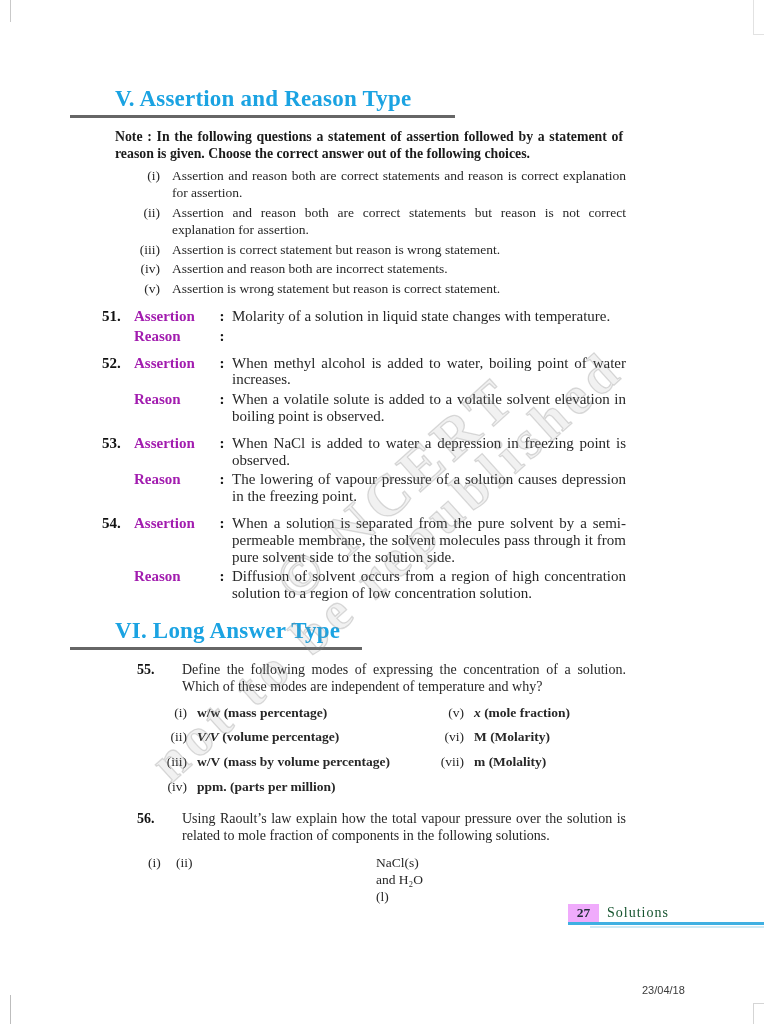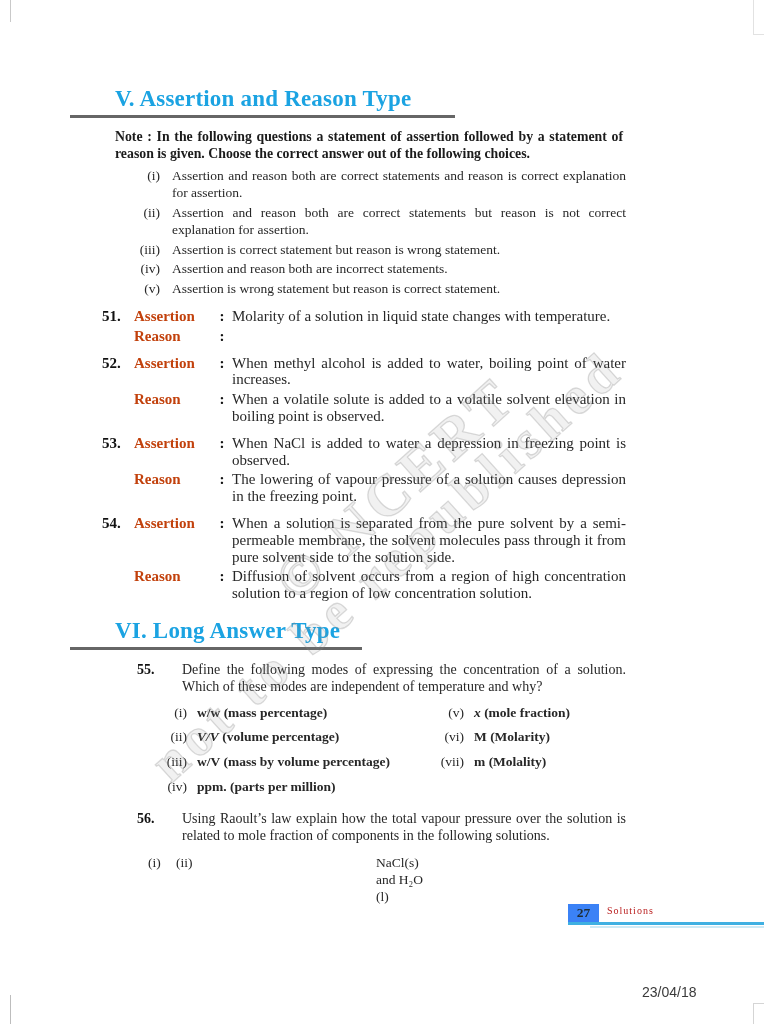--- a/index.html
+++ b/index.html
@@ -40,21 +40,21 @@
   .choice{display:grid;grid-template-columns:58px 1fr;margin-bottom:3px;
     font-size:13.5px;line-height:16.8px;}
   .choice .lab{text-align:right;padding-right:0;}
   .choice .txt{padding-left:12px;text-align:justify;}
 
   .q{margin-top:10px;}
   .q:first-of-type{margin-top:12px;}
   .qrow{display:grid;grid-template-columns:32px 78px 20px 1fr;
     margin-left:32px;font-size:15px;line-height:16.8px;margin-bottom:3px;}
   .qnum{font-weight:bold;color:#111;}
-  .qlabel{font-weight:bold;color:#c2410c;}
+  .qlabel{font-weight:bold;color:#a21caf;}
   .qcolon{font-weight:bold;text-align:center;color:#111;}
   .qtext{text-align:justify;}
 
   .sec2{margin-top:14px;}
 
   .qla{display:grid;grid-template-columns:31px 1fr;margin-left:67px;
     font-size:14px;line-height:16.8px;margin-top:12px;gap:14px;}
   .qla .qtext{text-align:justify;}
   .q56{margin-top:16px;}
 
@@ -63,31 +63,31 @@
     font-size:13.5px;line-height:16.7px;margin-bottom:8px;}
   .mode-row .ml,.mode-row .mr{text-align:right;}
   .mode-row .mt{padding-left:10px;font-weight:bold;}
   .term-italic{font-style:italic;}
 
   .subitems{display:grid;grid-template-columns:28px 200px 50px 1fr;
     margin:9px 0 0 78px;font-size:13.5px;line-height:17px;}
 
   
   .pagenum-box{position:absolute;left:568px;top:904px;width:31px;height:18px;
-    background:#3b82f6;color:#1f2d36;font-weight:bold;font-size:13.5px;
+    background:#f0abfc;color:#1f2d36;font-weight:bold;font-size:13.5px;
     line-height:18px;text-align:center;}
-  .chapter-title{position:absolute;left:607px;top:905px;color:#b91c1c;
-    font-size:10px;letter-spacing:1px;}
+  .chapter-title{position:absolute;left:607px;top:905px;color:#14532d;
+    font-size:14px;letter-spacing:1px;}
   .footer-rule{position:absolute;left:568px;top:922px;width:196px;height:2.5px;
     background:#3fb0e2;}
   .footer-rule-soft{position:absolute;left:590px;top:925.5px;width:174px;height:2px;
     background:#cdeaf6;}
   .date-stamp{position:absolute;left:642px;top:984px;
     font-family:"Liberation Sans","DejaVu Sans",sans-serif;
-    font-size:14px;color:#3a3a3a;}
+    font-size:11px;color:#3a3a3a;}
 
   
   .wm{position:absolute;transform:rotate(-42deg);white-space:nowrap;
     font-weight:bold;pointer-events:none;
     color:rgba(150,150,150,0.13);
     -webkit-text-stroke:1.3px rgba(130,130,130,0.28);
     letter-spacing:6px;}
   .wm1{left:245px;top:455px;font-size:58px;}
   .wm2{left:80px;top:535px;font-size:54px;}
 </style>

